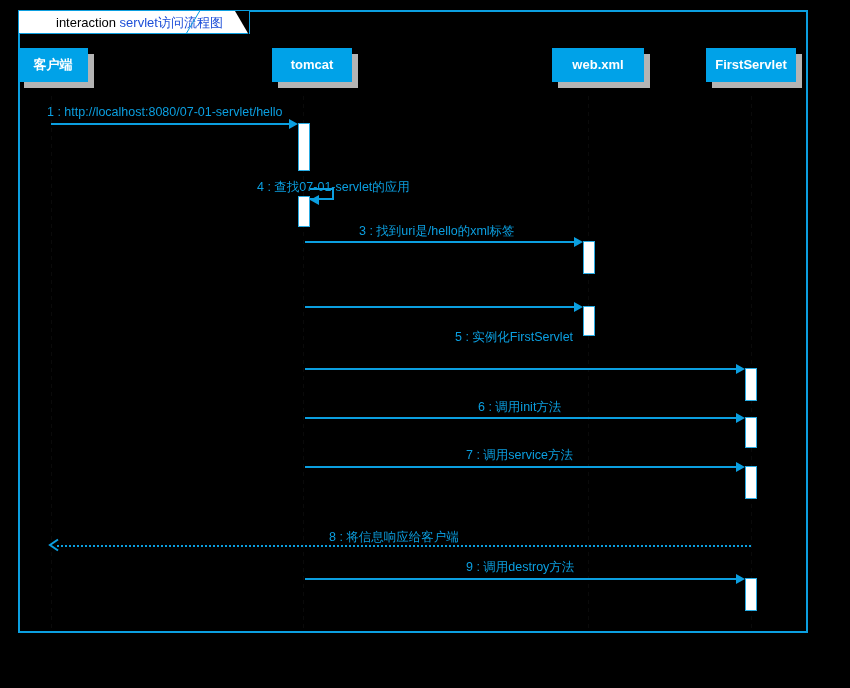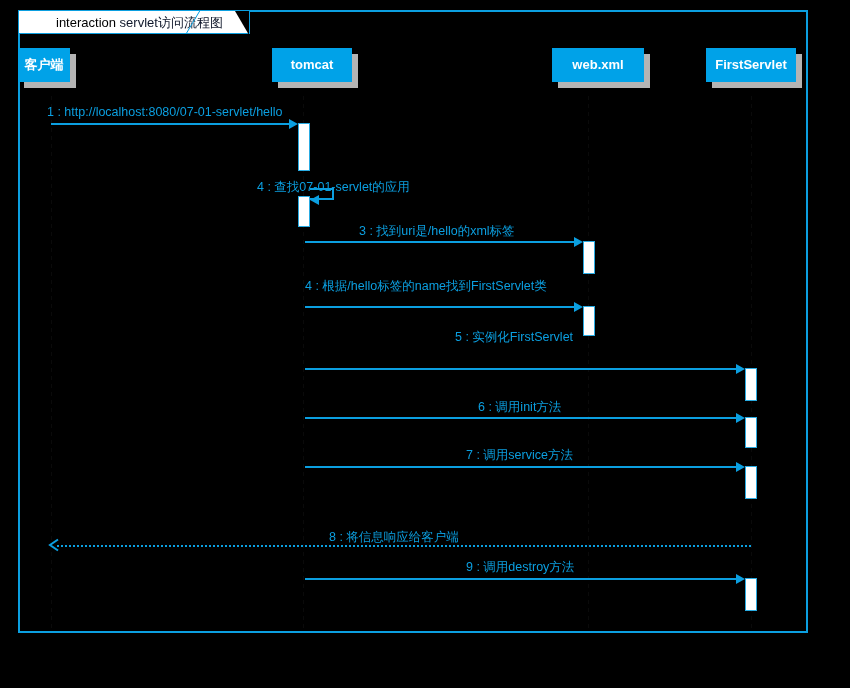--- a/index.html
+++ b/index.html
@@ -41,21 +41,21 @@
     line-height: 19px;
     white-space: nowrap;
     color: #222222;
   }
   .frame-title .kw {
     font-weight: normal;
     color: #000000;
     padding-left: 29px;
   }
   .frame-title .nm {
-    color: #0f172a;
+    color: #1d4ed8;
   }
   .frame-title-notch {
     position: absolute;
     right: 0;
     top: 0;
     width: 0;
     height: 0;
     border-top: 24px solid #000000;
     border-left: 14px solid transparent;
   }
@@ -163,21 +163,21 @@
     <line x1="19" y1="0.5" x2="5" y2="24" stroke="#0B9FE0" stroke-width="1"></line>
   </svg>
 
   
   <div class="lifeline" style="left:51px;  top:96px; height:533px;"></div>
   <div class="lifeline" style="left:303px; top:96px; height:533px;"></div>
   <div class="lifeline" style="left:588px; top:96px; height:533px;"></div>
   <div class="lifeline" style="left:751px; top:96px; height:533px;"></div>
 
   
-  <div class="participant" style="left:18px;  top:48px; width:52px;">
+  <div class="participant" style="left:18px;  top:48px; width:70px;">
     <span>客户端</span>
   </div>
   <div class="participant" style="left:272px; top:48px; width:80px;">
     <span>tomcat</span>
   </div>
   <div class="participant" style="left:552px; top:48px; width:92px;">
     <span>web.xml</span>
   </div>
   <div class="participant" style="left:706px; top:48px; width:90px;">
     <span>FirstServlet</span>
@@ -202,21 +202,20 @@
   <div class="msg-label" style="left:257px; top:180px;">4 : 查找07-01-servlet的应用</div>
   <div class="self-msg" style="left:310px; top:188px; width:24px; height:12px;"></div>
   <div class="arrow-left" style="left:310px; top:195px;"></div>
 
   
   <div class="msg-label" style="left:359px; top:224px;">3 : 找到uri是/hello的xml标签</div>
   <div class="msg-line" style="left:305px; top:241px; width:269px;"></div>
   <div class="arrow-right" style="left:574px; top:237px;"></div>
 
   
-  <div class="msg-label" style="left:305px; top:279px;">4 : 根据/hello标签的name找到FirstServlet类</div>
   <div class="msg-line" style="left:305px; top:306px; width:269px;"></div>
   <div class="arrow-right" style="left:574px; top:302px;"></div>
 
   
   <div class="msg-label" style="left:455px; top:330px;">5 : 实例化FirstServlet</div>
   <div class="msg-line" style="left:305px; top:368px; width:431px;"></div>
   <div class="arrow-right" style="left:736px; top:364px;"></div>
 
   
   <div class="msg-label" style="left:478px; top:400px;">6 : 调用init方法</div>

